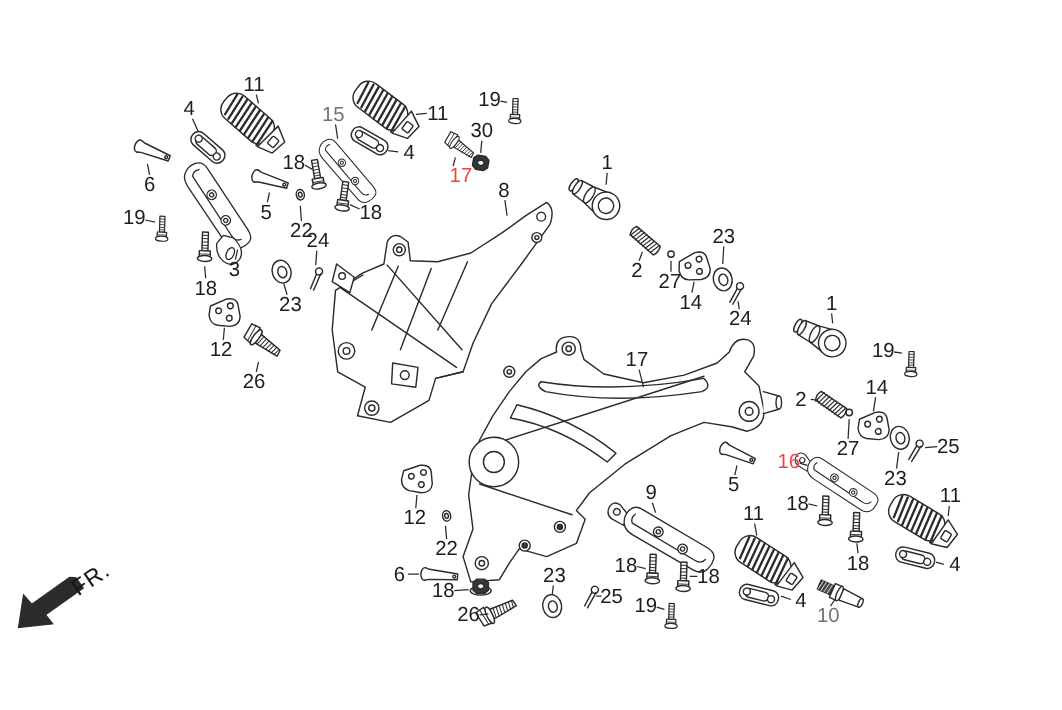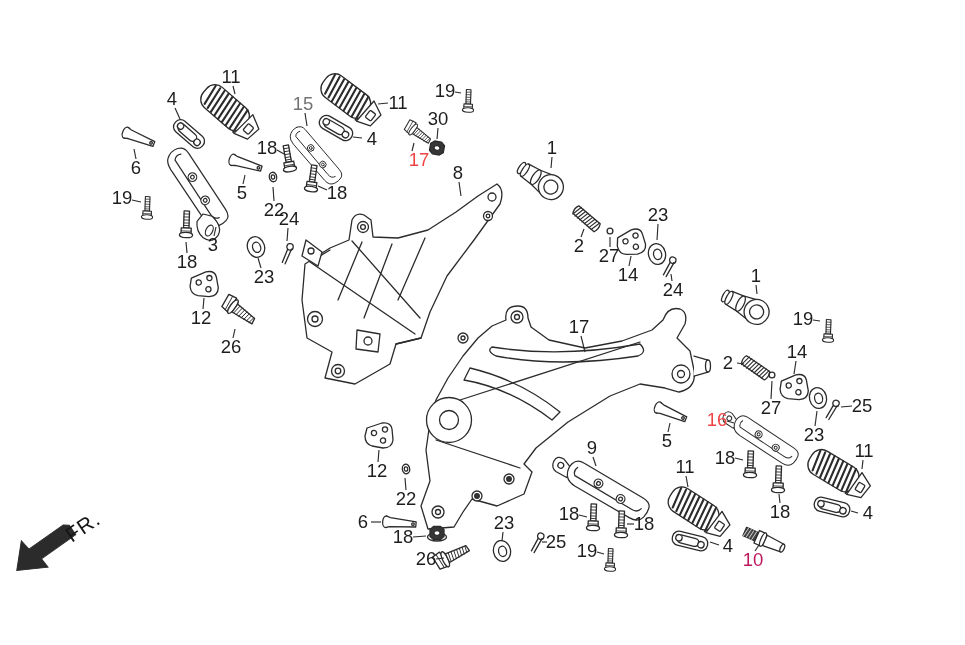--- a/index.html
+++ b/index.html
@@ -432,21 +432,21 @@
       <div class="callout" style="left: 667px; top: 441px; color: rgb(29, 29, 29);">5</div>
       <div class="callout" style="left: 864px; top: 451px; color: rgb(29, 29, 29);">11</div>
       <div class="callout" style="left: 780px; top: 512px; color: rgb(29, 29, 29);">18</div>
       <div class="callout" style="left: 868px; top: 513px; color: rgb(29, 29, 29);">4</div>
       <div class="callout" style="left: 592px; top: 448px; color: rgb(29, 29, 29);">9</div>
       <div class="callout" style="left: 685px; top: 467px; color: rgb(29, 29, 29);">11</div>
       <div class="callout" style="left: 569px; top: 514px; color: rgb(29, 29, 29);">18</div>
       <div class="callout" style="left: 644px; top: 524px; color: rgb(29, 29, 29);">18</div>
       <div class="callout" style="left: 587px; top: 551px; color: rgb(29, 29, 29);">19</div>
       <div class="callout" style="left: 728px; top: 546px; color: rgb(29, 29, 29);">4</div>
-      <div class="callout" style="left: 753px; top: 560px; color: #be185d;">10</div>
+      <div class="callout" style="left: 753px; top: 560px; color: #737373;">10</div>
       <div class="callout" style="left: 504px; top: 523px; color: rgb(29, 29, 29);">23</div>
       <div class="callout" style="left: 556px; top: 542px; color: rgb(29, 29, 29);">25</div>
       <div class="callout" style="left: 377px; top: 471px; color: rgb(29, 29, 29);">12</div>
       <div class="callout" style="left: 406px; top: 499px; color: rgb(29, 29, 29);">22</div>
       <div class="callout" style="left: 363px; top: 522px; color: rgb(29, 29, 29);">6</div>
       <div class="callout" style="left: 403px; top: 537px; color: rgb(29, 29, 29);">18</div>
       <div class="callout" style="left: 426px; top: 559px; color: rgb(29, 29, 29);">26</div>
     </div>
 
 <div class="fr-label">FR.</div>

